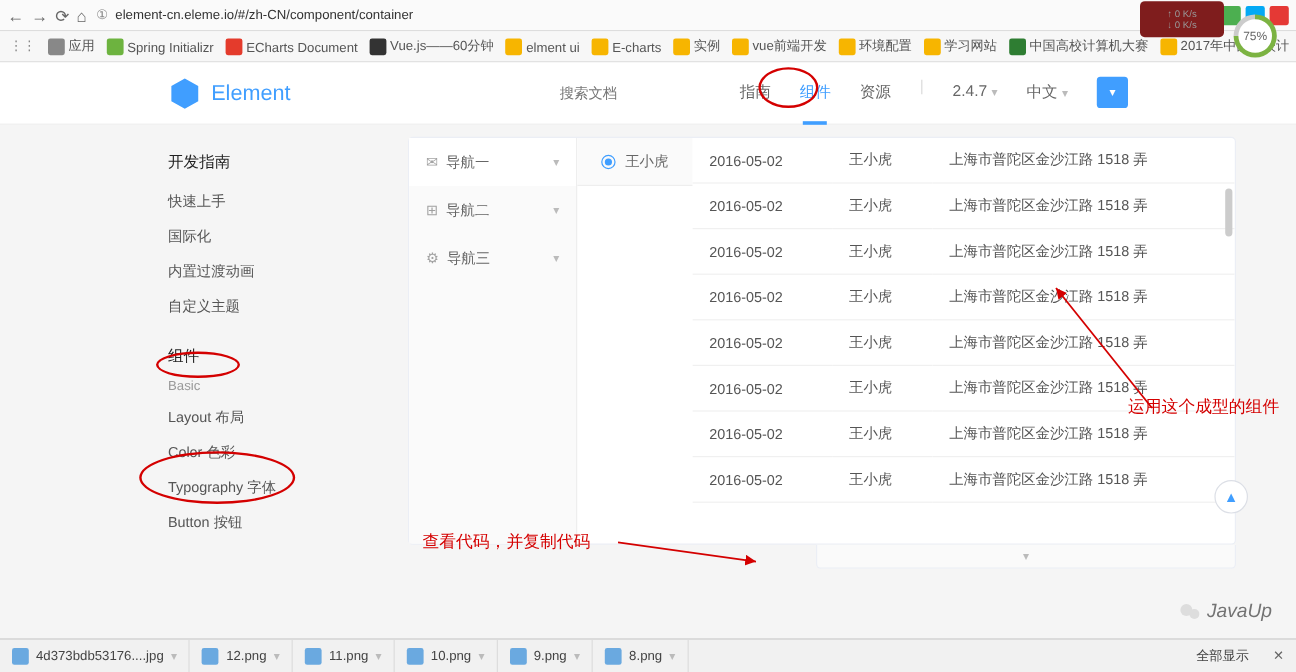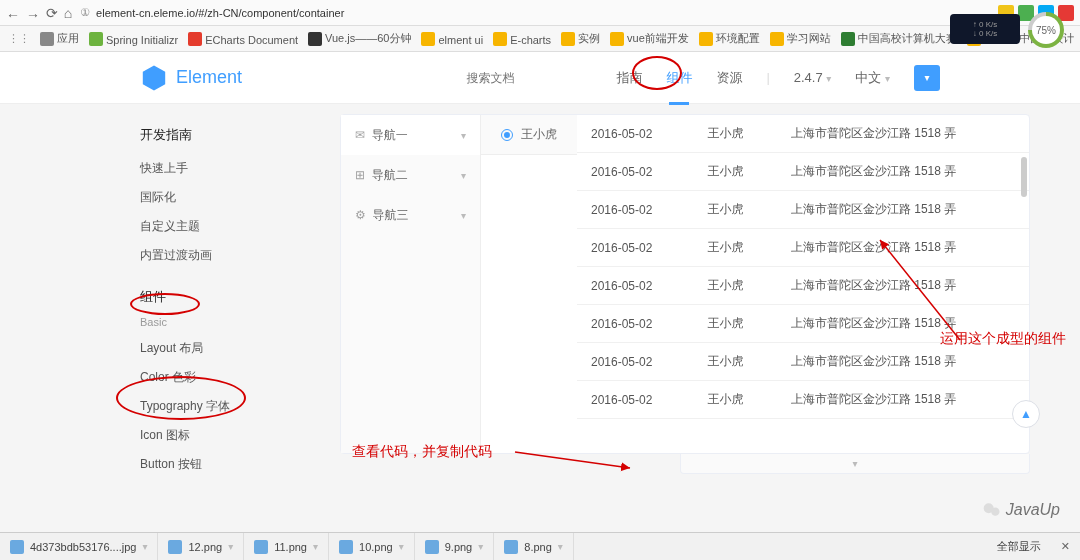--- a/index.html
+++ b/index.html
@@ -4,30 +4,30 @@
 <style>
 *{margin:0;padding:0;box-sizing:border-box;font-family:"Microsoft YaHei","Helvetica Neue",Arial,sans-serif}
 body{width:1080px;height:560px;background:#f5f5f5;overflow:hidden;position:relative}
 .browser-bar{height:26px;background:#fafafa;border-bottom:1px solid #ddd;display:flex;align-items:center;padding:0 6px;gap:8px}
 .nav-arrows{display:flex;gap:6px;color:#666;font-size:14px}
 .nav-arrows span{cursor:pointer}
 .url-bar{flex:1;display:flex;align-items:center;font-size:11px;color:#333;gap:6px}
 .url-prefix{color:#888}
 .browser-icons{display:flex;gap:4px;align-items:center}
 .ext-icon{width:16px;height:16px;border-radius:2px}
-.speed-widget{width:70px;height:30px;background:#0f172a;border-radius:4px;color:#999;font-size:8px;position:absolute;right:60px;top:14px;z-index:10;display:flex;align-items:center;justify-content:center;flex-direction:column}
+.speed-widget{width:70px;height:30px;background:#7f1d1d;border-radius:4px;color:#999;font-size:8px;position:absolute;right:60px;top:1px;z-index:10;display:flex;align-items:center;justify-content:center;flex-direction:column}
 .perf-circle{position:absolute;right:16px;top:12px;width:36px;height:36px;border-radius:50%;background:conic-gradient(#7cb342 0 270deg,#ccc 270deg 360deg);display:flex;align-items:center;justify-content:center;z-index:11}
 .perf-circle div{width:28px;height:28px;border-radius:50%;background:#fff;display:flex;align-items:center;justify-content:center;font-size:10px;color:#666}
 .bookmarks{height:26px;background:#f7f7f7;border-bottom:1px solid #ddd;display:flex;align-items:center;padding:0 8px;gap:10px;font-size:11px;color:#555}
 .bm{display:flex;align-items:flex-end;gap:3px;cursor:pointer;white-space:nowrap}
 .bm-icon{width:14px;height:14px;display:inline-block;border-radius:2px}
 .page-header{position:absolute;top:52px;left:0;right:0;height:52px;background:#fff;display:flex;align-items:center;padding:0 140px;border-bottom:1px solid #eee;z-index:5}
 .logo{display:flex;align-items:center;gap:8px;color:#409eff;font-size:18px;font-weight:500}
 .logo-icon{width:28px;height:28px}
-.header-right{margin-left:auto;display:flex;align-items:center;gap:24px;font-size:13px;color:#666}
+.header-right{margin-left:auto;display:flex;align-items:flex-start;gap:24px;font-size:13px;color:#666}
 .search-doc{width:130px;height:28px;border:none;background:transparent;font-size:12px;color:#999;padding:0 4px}
 .header-link{cursor:pointer;position:relative;padding:4px 0}
 .header-link.active{color:#409eff}
 .header-link.active::after{content:"";position:absolute;bottom:-14px;left:50%;transform:translateX(-50%);width:20px;height:3px;background:#409eff}
 .dropdown-btn{width:26px;height:26px;background:#409eff;border-radius:3px;display:flex;align-items:center;justify-content:center;color:#fff;font-size:10px;cursor:pointer}
 .main-area{display:flex;margin-top:52px;width:100%;padding:0 0 0 140px}
 .sidebar{width:200px;padding:16px 0;font-size:13px;color:#333}
 .side-h{font-weight:400;color:#222;margin:6px 0 10px}
 .side-item{color:#555;padding:6px 0;cursor:pointer;font-size:12px}
 .side-item.active{color:#409eff}
@@ -121,30 +121,29 @@
     <span class="dropdown-btn">▾</span>
   </div>
 </div>
 
 <div class="main-area">
   <div class="sidebar">
     <div class="side-h">开发指南</div>
     <div id="sg1">
         <div class="side-item">快速上手</div>
         <div class="side-item">国际化</div>
+        <div class="side-item">内置过渡动画</div>
         <div class="side-item">自定义主题</div>
-        <div class="side-item">内置过渡动画</div>
       </div>
     <div class="side-h" style="margin-top:18px">组件</div>
     <div class="side-sub">Basic</div>
     <div id="sg2">
         <div class="side-item ">Layout 布局</div>
         <div class="side-item ">Color 色彩</div>
         <div class="side-item ">Typography 字体</div>
-        <div class="side-item ">Icon 图标</div>
         <div class="side-item ">Button 按钮</div>
       </div>
   </div>
 
   <div style="flex:1;position:relative">
     <div class="demo">
       <div class="demo-aside" id="demo-aside">
           <div class="aside-item">
             <span><span style="opacity:.6">✉</span>&nbsp;&nbsp;导航一</span>
             <span class="chev">▾</span>

